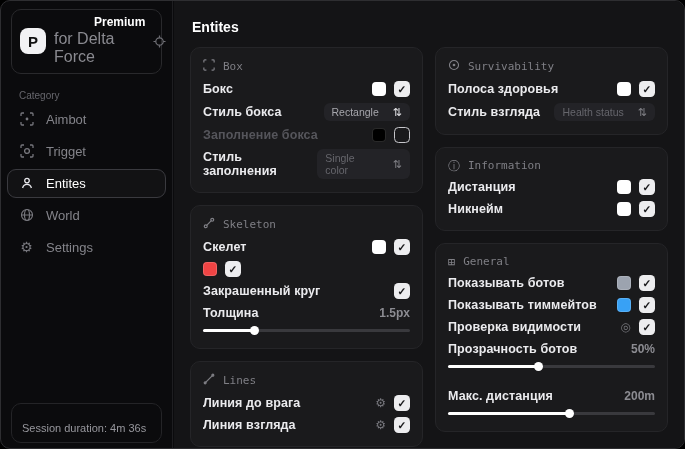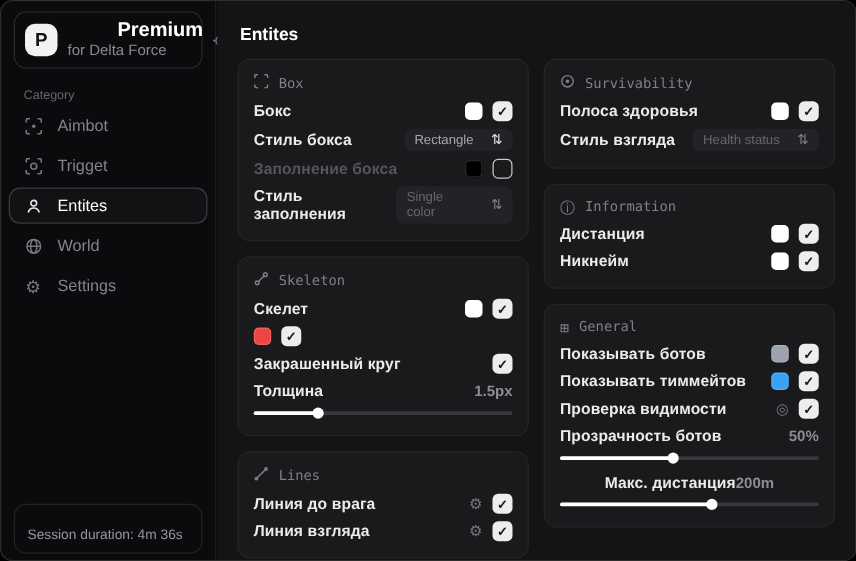--- a/index.html
+++ b/index.html
@@ -15,22 +15,22 @@
   .brand {
     margin:8px 10px 0; border:1px solid #29292c; border-radius:10px;
     padding:6px 8px; display:flex; align-items:center; gap:8px;
   }
   .brand-logo {
     width:26px; height:26px; border-radius:8px; background:#f2f2f4;
     color:#111; font-weight:700; font-size:15px;
     display:flex; align-items:center; justify-content:center; flex:0 0 auto;
   }
   .brand-text { flex:1; line-height:1.15; }
-  .brand-name { color:#fff; font-size:16px; font-weight:700;padding-left:40px; }
-  .brand-sub { color:#8a8a90; font-size:12px; }
+  .brand-name { color:#fff; font-size:12px; font-weight:700;padding-left:40px; }
+  .brand-sub { color:#8a8a90; font-size:16px; }
   .brand-action { color:#6f6f75; display:flex; }
   .cat-label { color:#66666c; font-size:10px; margin:16px 0 4px 18px; }
   .nav { padding:0 6px; }
   .nav-item {
     display:flex; align-items:center; gap:12px; padding:6px 11px; margin:3px 0;
     border:1px solid transparent; border-radius:9px;
     color:#84848a; font-size:13px; cursor:default;
   }
   .nav-item .nav-ic { display:flex; width:15px; justify-content:center; color:#77777d; }
   .nav-item.active { color:#fff; border-color:#3a3a3f; background:#121214; }
@@ -74,21 +74,21 @@
   }
   .sel-icon { color:#e2e2e6; font-size:11px; line-height:1; }
   .select.dim { color:#66666c; }
   .select.dim .sel-icon { color:#808086; }
   .value { font-size:12px; color:#8c8c92; font-weight:700; }
   .slider { position:relative; height:9px; margin:3px 0 3px; }
   .slider .track { position:absolute; left:0; right:0; top:3px; height:3px; background:#39393d; border-radius:2px; }
   .slider .fill { position:absolute; left:0; top:3px; height:3px; background:#fff; border-radius:2px; }
   .slider .thumb { position:absolute; right:-4px; top:-3px; width:9px; height:9px; background:#fff; border-radius:50%; }
   .mini-icon { color:#77777d; font-size:12px; line-height:1; }
-  .mt { margin-top:4px;justify-content:center; }
+  .mt { margin-top:14px; }
 </style>
 </head>
 <body>
 
 <div class="window">
 
   <div class="sidebar">
 
     <div class="brand">
       <div class="brand-logo">P</div>

